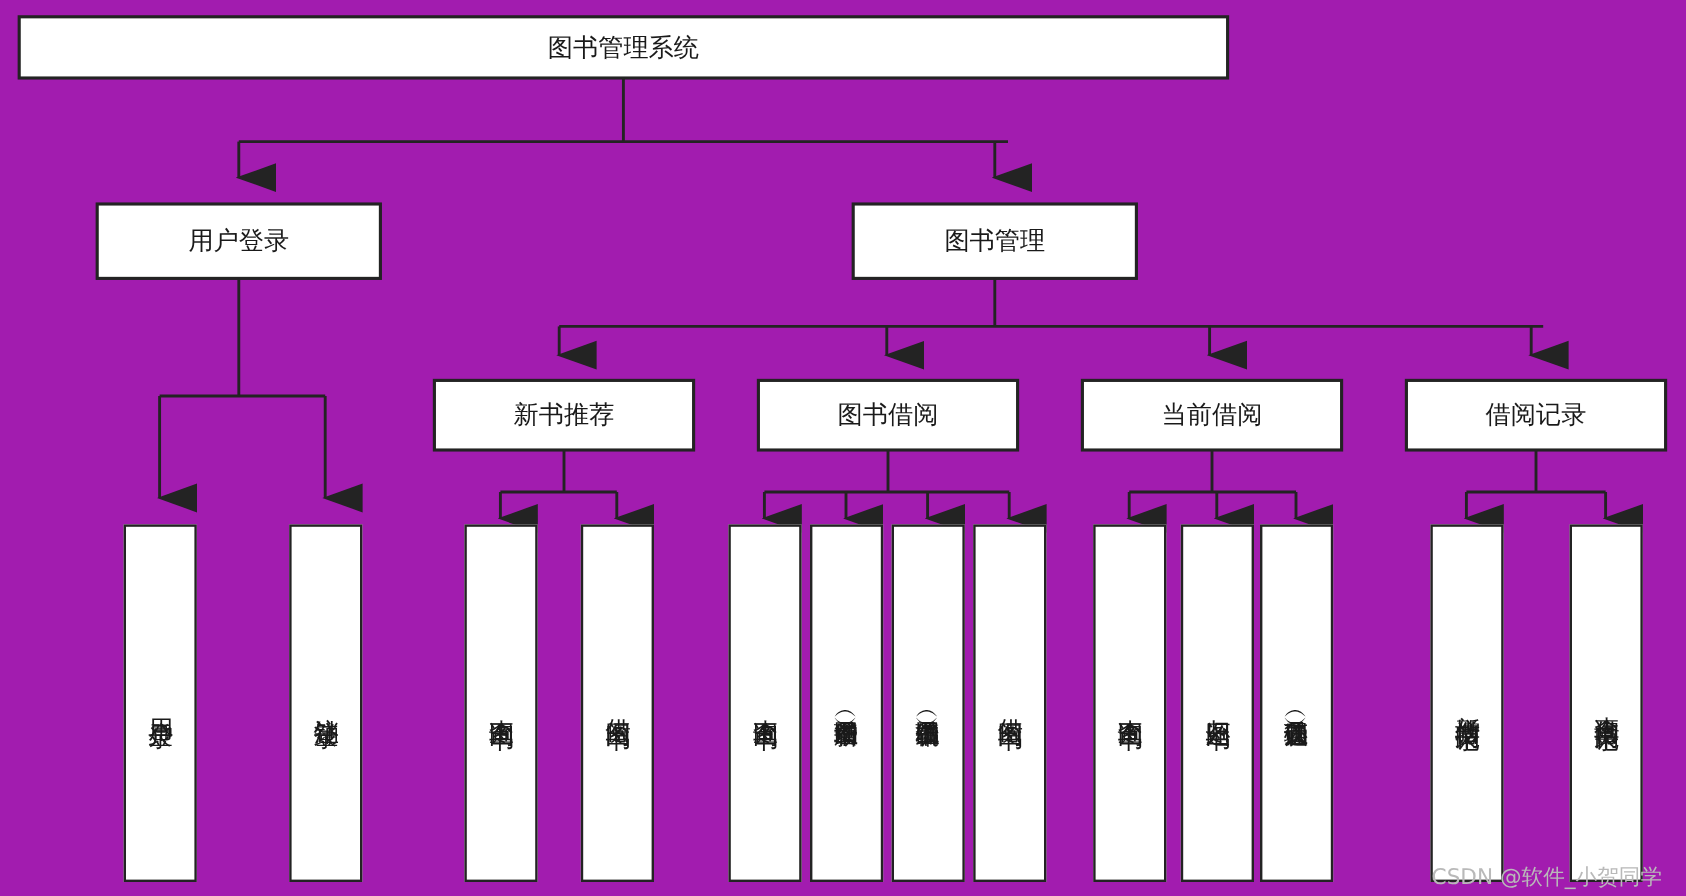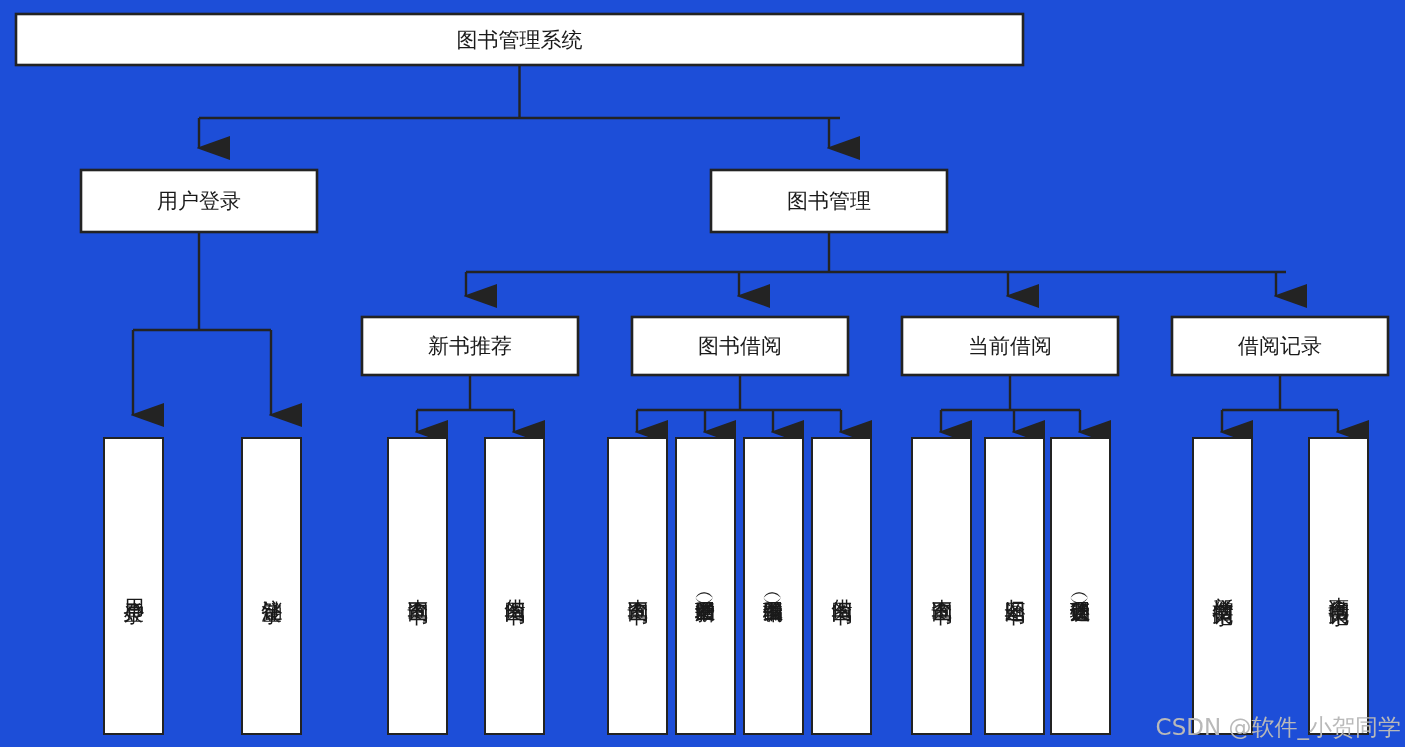--- a/index.html
+++ b/index.html
@@ -10,21 +10,21 @@
   body {
     width: 1405px;
     height: 747px;
     font-family: "DejaVu Sans", "Liberation Sans", sans-serif;
     overflow: hidden;
   }
   #canvas {
     position: relative;
     width: 1405px;
     height: 747px;
-    background: #1d4ed8;
+    background: #a21caf;
   }
   svg.diagram {
     position: absolute;
     left: 0;
     top: 0;
     width: 1405px;
     height: 747px;
   }
   .node-rect {
     fill: #ffffff;
@@ -69,24 +69,24 @@
     letter-spacing: 2px;
     white-space: nowrap;
     text-align: center;
   }
   .vtext.tight {
     letter-spacing: 0px;
     font-size: 20px;
   }
   .watermark {
     position: absolute;
-    right: 4px;
+    right: 20px;
     bottom: 4px;
     font-family: "DejaVu Sans", "Liberation Sans", sans-serif;
-    font-size: 23px;
+    font-size: 18px;
     color: #b9b9b9;
     white-space: nowrap;
     user-select: none;
   }
 </style>
 </head>
 <body>
 
 <div id="canvas">
 

